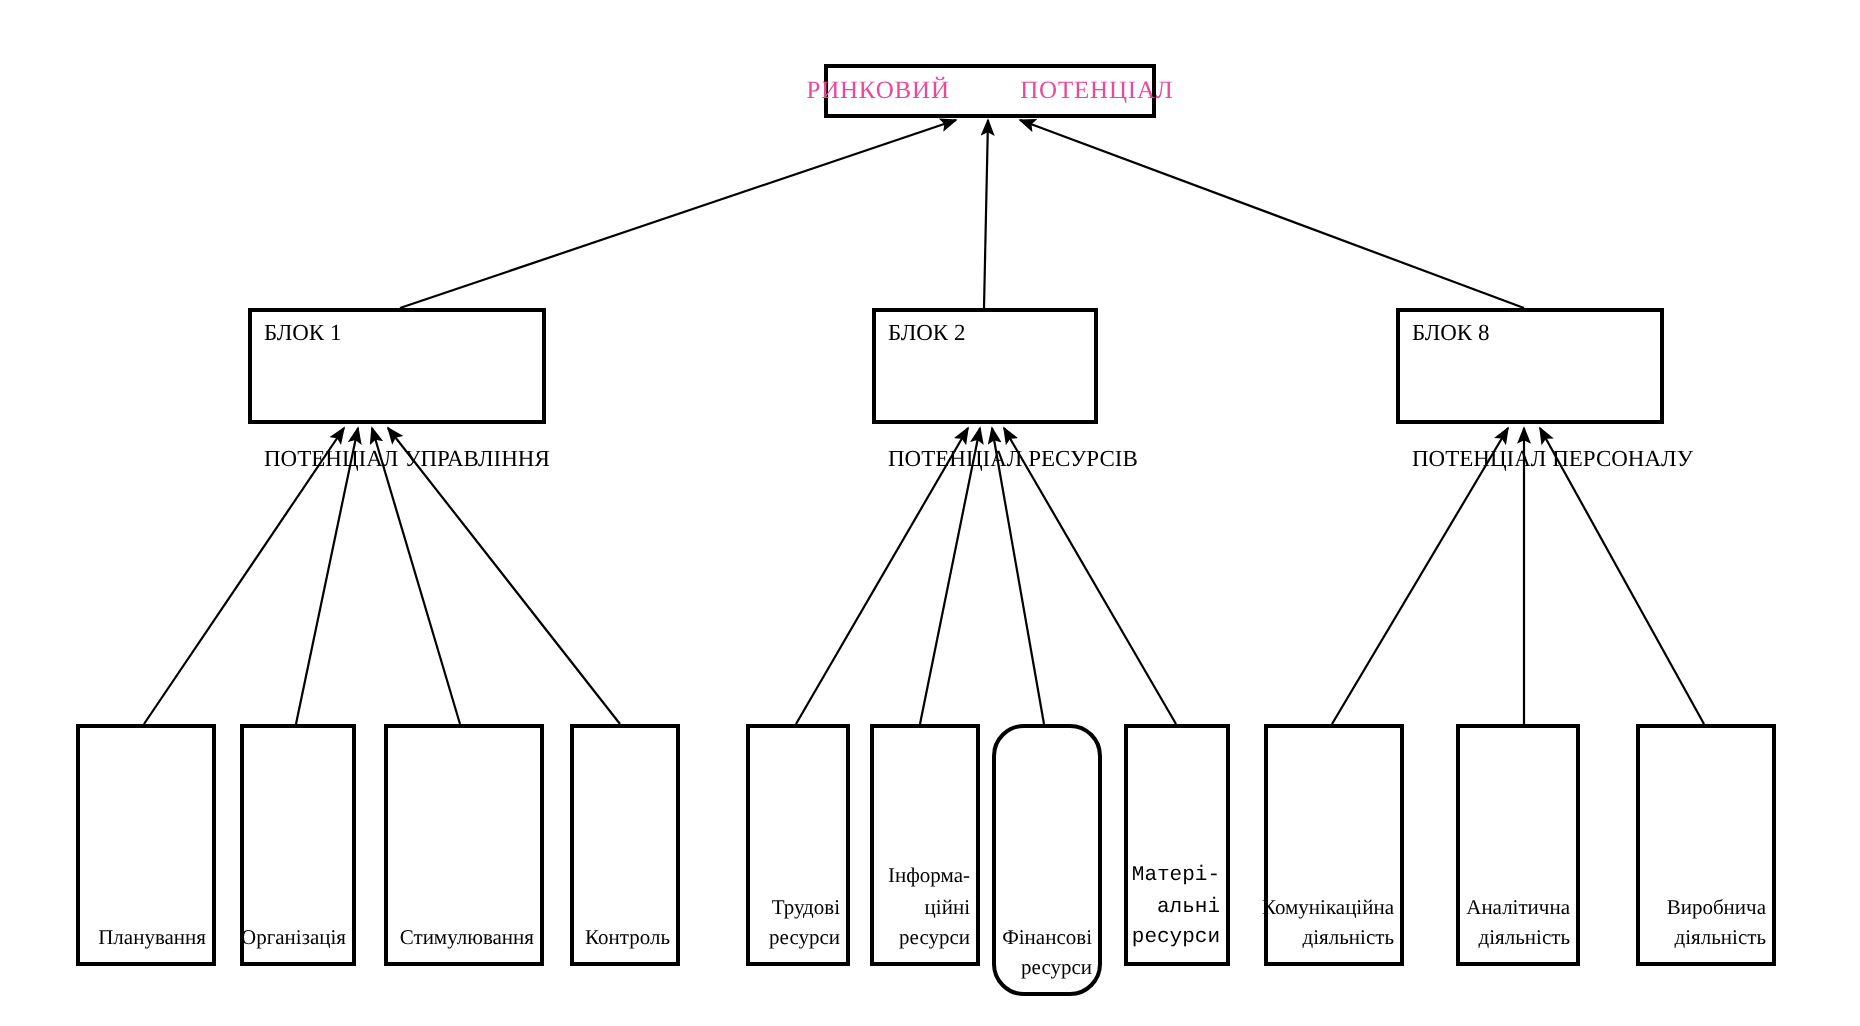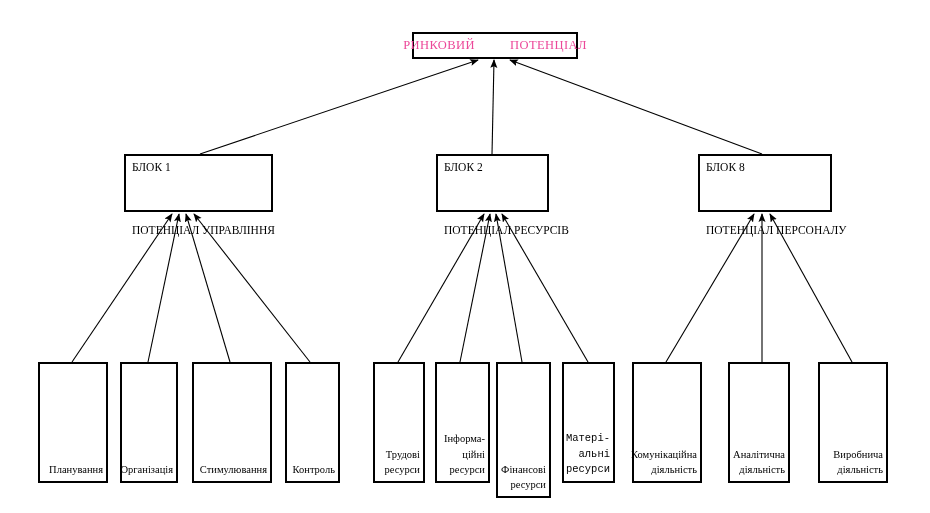--- a/index.html
+++ b/index.html
@@ -135,21 +135,21 @@
       </div>
       <div class="node leaf" style="left: 373px; top: 362px; width: 52px; height: 121px;">
         <div class="leaf-line">Трудові</div>
         <div class="leaf-line">ресурси</div>
       </div>
       <div class="node leaf" style="left: 435px; top: 362px; width: 55px; height: 121px;">
         <div class="leaf-line">Інформа-</div>
         <div class="leaf-line">ційні</div>
         <div class="leaf-line">ресурси</div>
       </div>
-      <div class="node leaf" style="left: 496px; top: 362px; width: 55px; height: 136px;">
+      <div class="node leaf" style="left: 496px; top: 362px; width: 55px; height: 136px; border-radius: 16px;">
         <div class="leaf-line">Фінансові</div>
         <div class="leaf-line">ресурси</div>
       </div>
       <div class="node leaf" style="left: 562px; top: 362px; width: 53px; height: 121px; font-family: Liberation Mono, monospace;">
         <div class="leaf-line">Матері-</div>
         <div class="leaf-line">альні</div>
         <div class="leaf-line">ресурси</div>
       </div>
       <div class="node block" style="left: 698px; top: 154px; width: 134px; height: 58px;">
         <div class="block-id">БЛОК 8</div>

